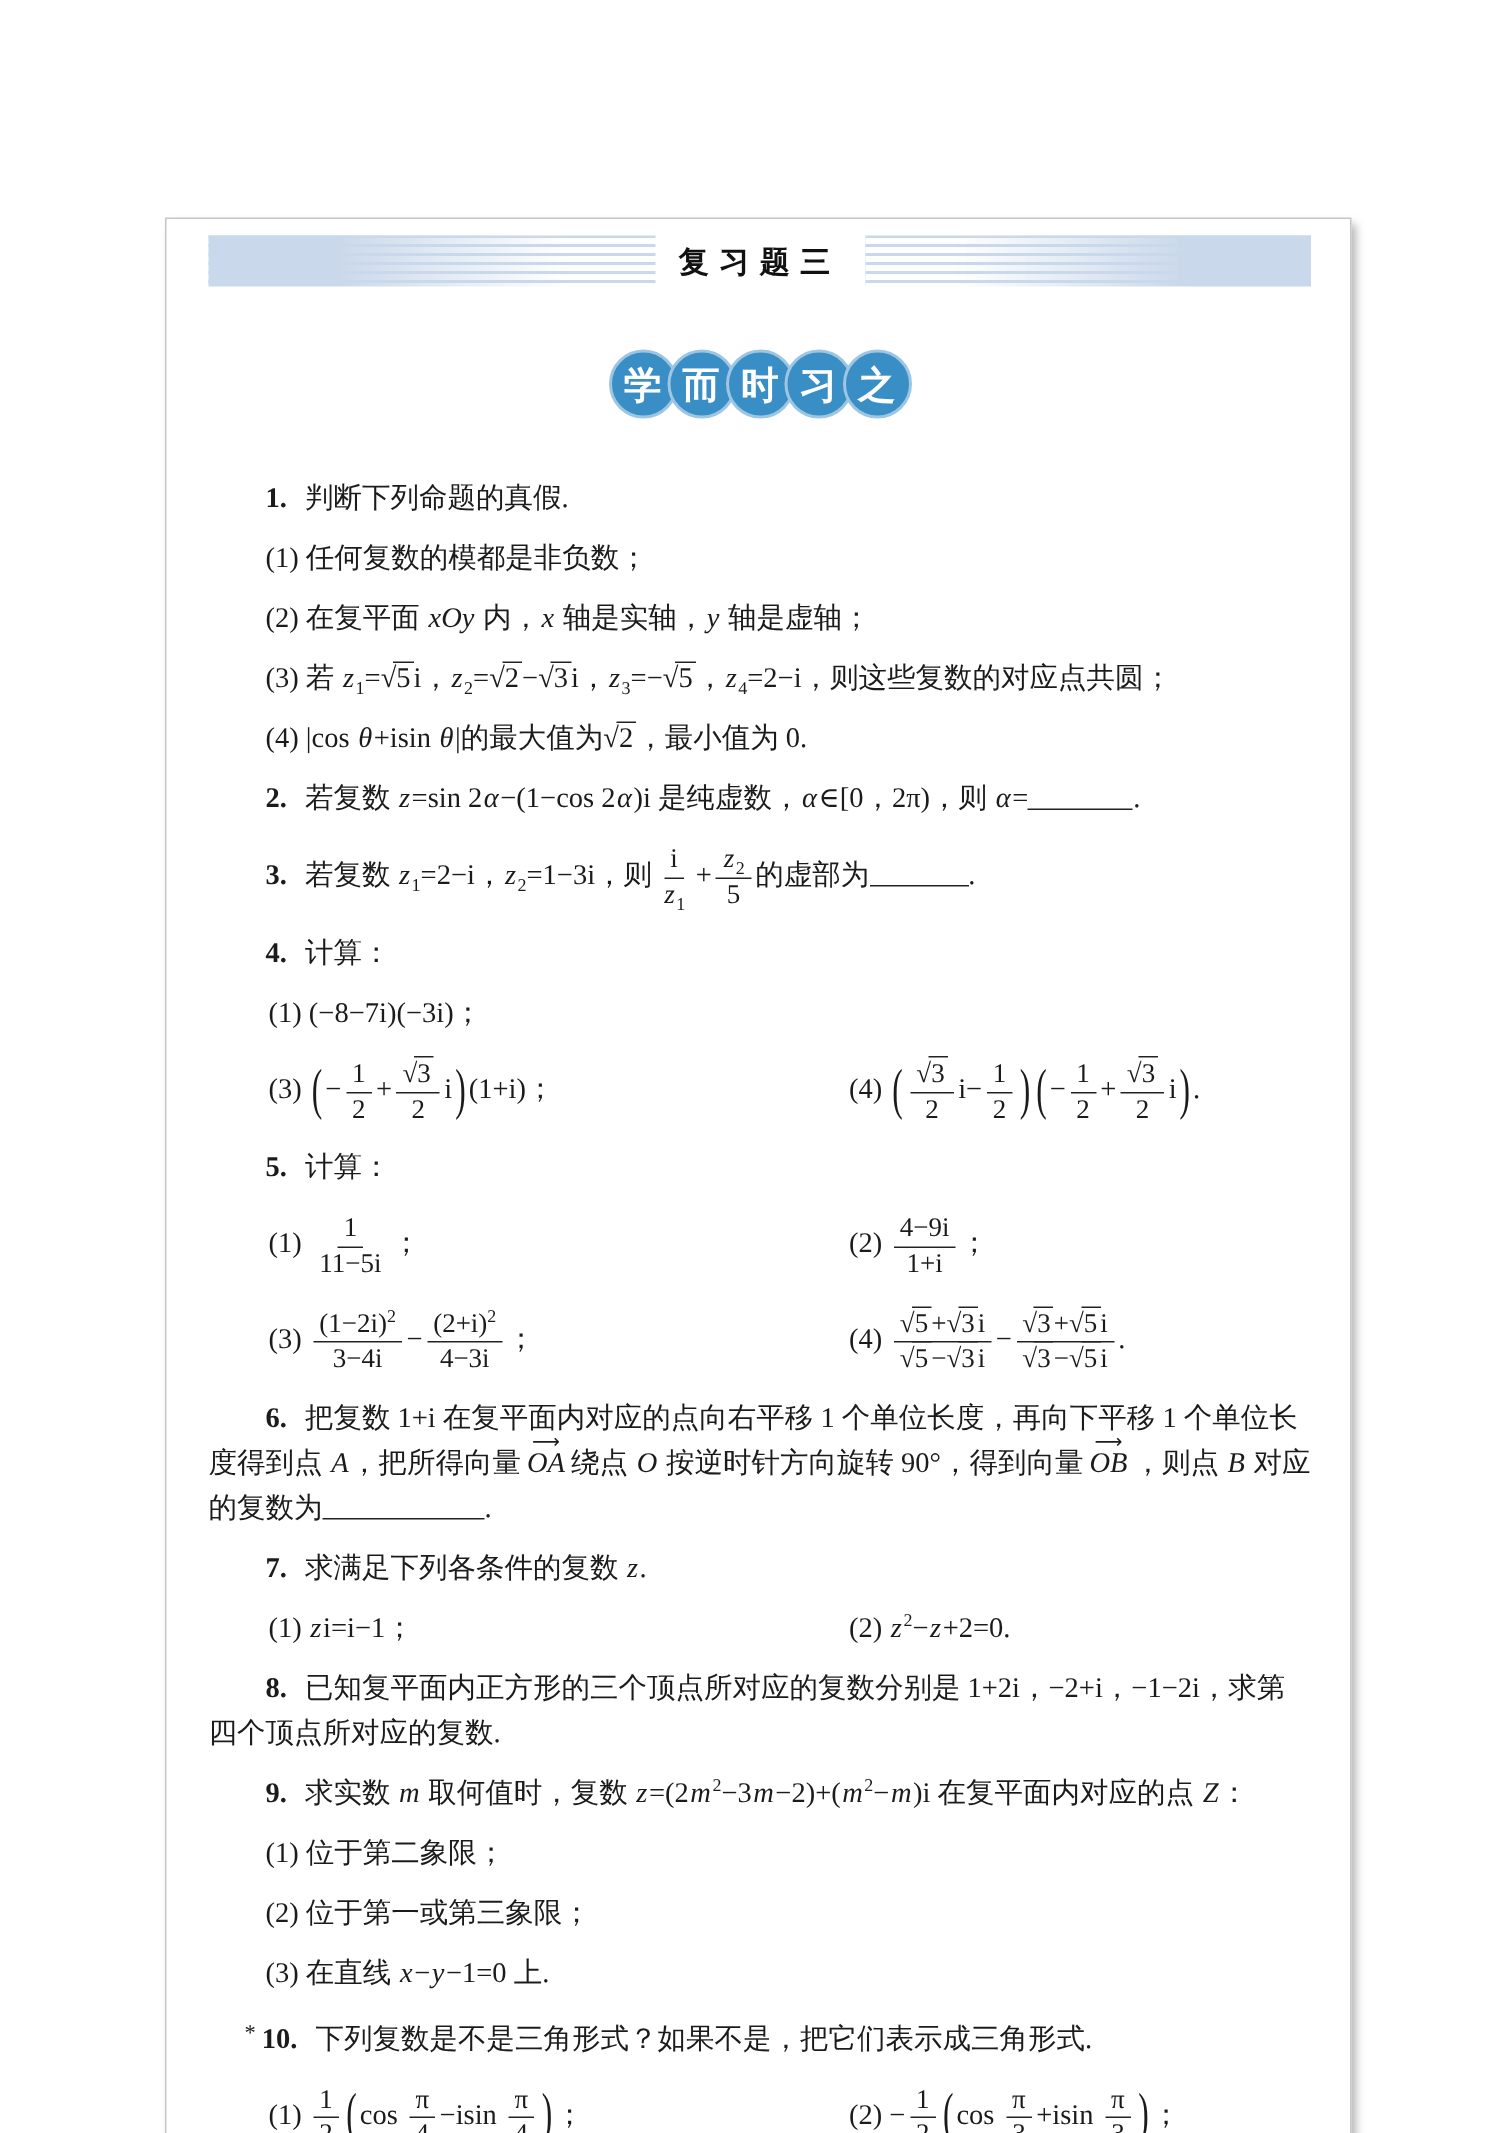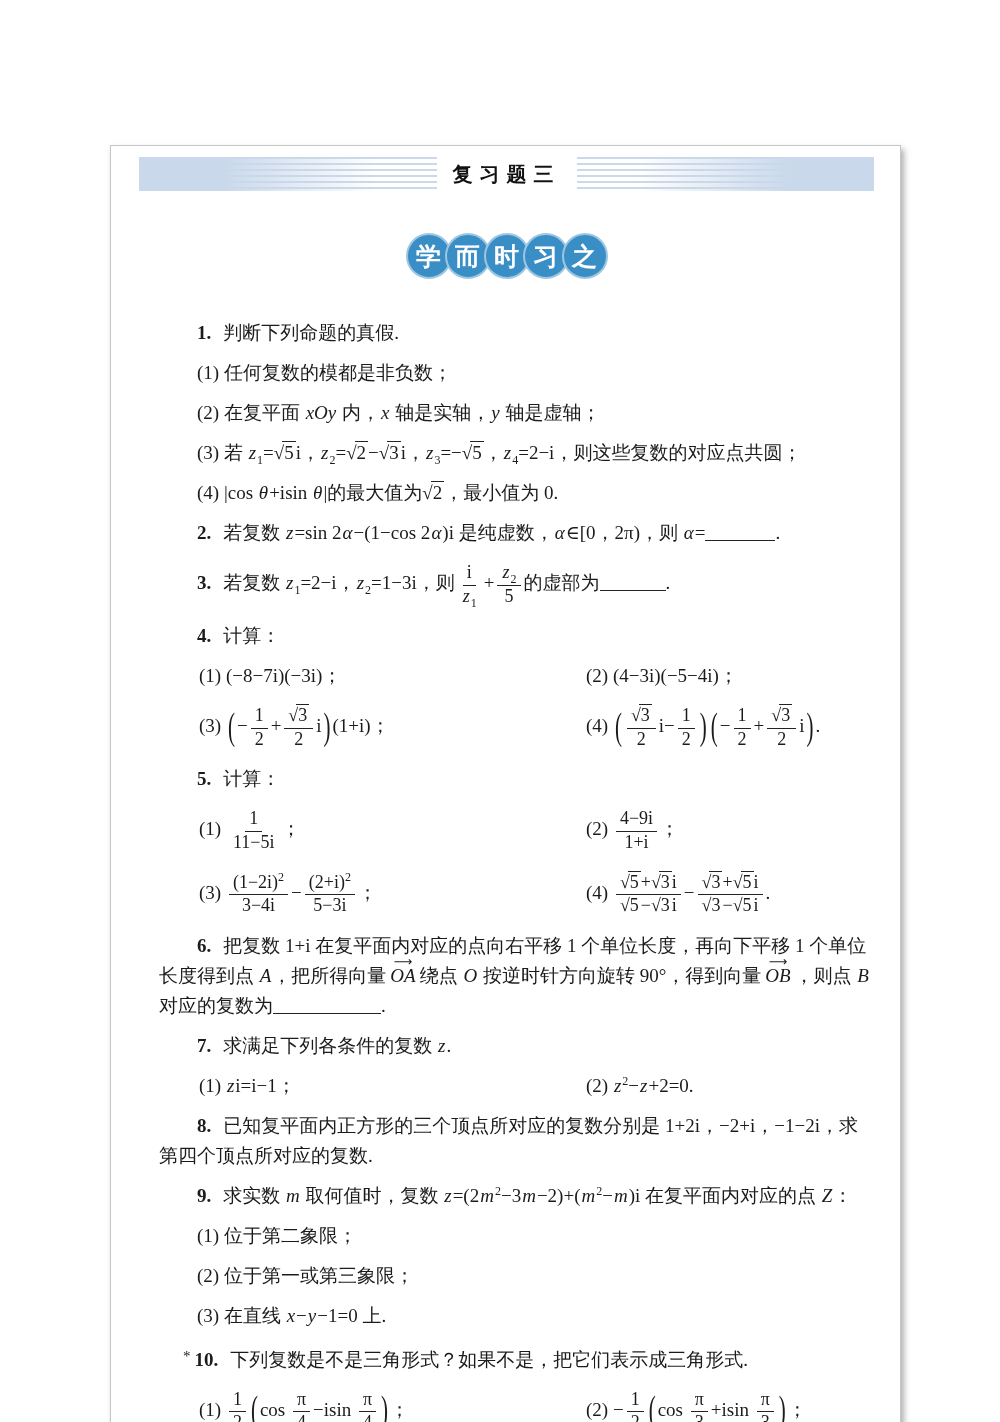--- a/index.html
+++ b/index.html
@@ -39,21 +39,21 @@
     width:46px;height:46px;border-radius:50%;
     background:#3a8ec6;border:2px solid #9cc6e2;
     color:#fff;font-size:25px;font-weight:bold;
     font-family:"Liberation Sans","DejaVu Sans",sans-serif;
     display:flex;align-items:center;justify-content:center;
     box-sizing:border-box;
   }
   .badge-char + .badge-char{margin-left:-7px;}
   
   .content{margin-top:34px;font-size:19px;}
-  .line{padding:5px 0;line-height:30px;text-indent:38px;margin-left:20px;}
+  .line{padding:5px 0;line-height:30px;text-indent:38px;}
   .tall{padding:9px 0;}
   .cols{display:flex;text-indent:0;padding-left:40px;align-items:center;gap:43px;}
   .cols .col1{width:344px;}
   .cols .col2{flex:1;}
   .pnum{font-weight:bold;margin-right:12px;}
   em{padding:0 1px;}
   sup,sub{font-size:12px;line-height:0;}
   .frac{
     display:inline-flex;flex-direction:column;align-items:center;
     vertical-align:middle;line-height:1.2;font-size:18px;margin:0 3px;text-indent:0;
@@ -111,21 +111,20 @@
             <span class="num">i</span>
             <span class="den"><em>z</em><sub>1</sub></span>
           </span>+<span class="frac">
             <span class="num"><em>z</em><sub>2</sub></span>
             <span class="den">5</span>
           </span>的虚部为<span class="blank" style="width:66px"></span>.</span></div>
 
     <div class="line"><b class="pnum">4.</b><span>计算：</span></div>
     <div class="line cols">
         <span class="col1">(1) (−8−7i)(−3i)；</span>
-        <span class="col2">(2) (4−3i)(−5−4i)；</span>
       </div>
     <div class="line cols tall">
         <span class="col1">(3) <span class="bigp">(</span>−<span class="frac">
             <span class="num">1</span>
             <span class="den">2</span>
           </span>+<span class="frac">
             <span class="num"><span class="sqrt">√<span class="rad">3</span></span></span>
             <span class="den">2</span>
           </span>i<span class="bigp">)</span>(1+i)；</span>
         <span class="col2">(4) <span class="bigp">(</span><span class="frac">
@@ -153,21 +152,21 @@
             <span class="num">4−9i</span>
             <span class="den">1+i</span>
           </span>；</span>
       </div>
     <div class="line cols tall">
         <span class="col1">(3) <span class="frac">
             <span class="num">(1−2i)<sup>2</sup></span>
             <span class="den">3−4i</span>
           </span>−<span class="frac">
             <span class="num">(2+i)<sup>2</sup></span>
-            <span class="den">5−3i</span>
+            <span class="den">4−3i</span>
           </span>；</span>
         <span class="col2">(4) <span class="frac">
             <span class="num"><span class="sqrt">√<span class="rad">5</span></span>+<span class="sqrt">√<span class="rad">3</span></span>i</span>
             <span class="den"><span class="sqrt">√<span class="rad">5</span></span>−<span class="sqrt">√<span class="rad">3</span></span>i</span>
           </span>−<span class="frac">
             <span class="num"><span class="sqrt">√<span class="rad">3</span></span>+<span class="sqrt">√<span class="rad">5</span></span>i</span>
             <span class="den"><span class="sqrt">√<span class="rad">3</span></span>−<span class="sqrt">√<span class="rad">5</span></span>i</span>
           </span>.</span>
       </div>
 

